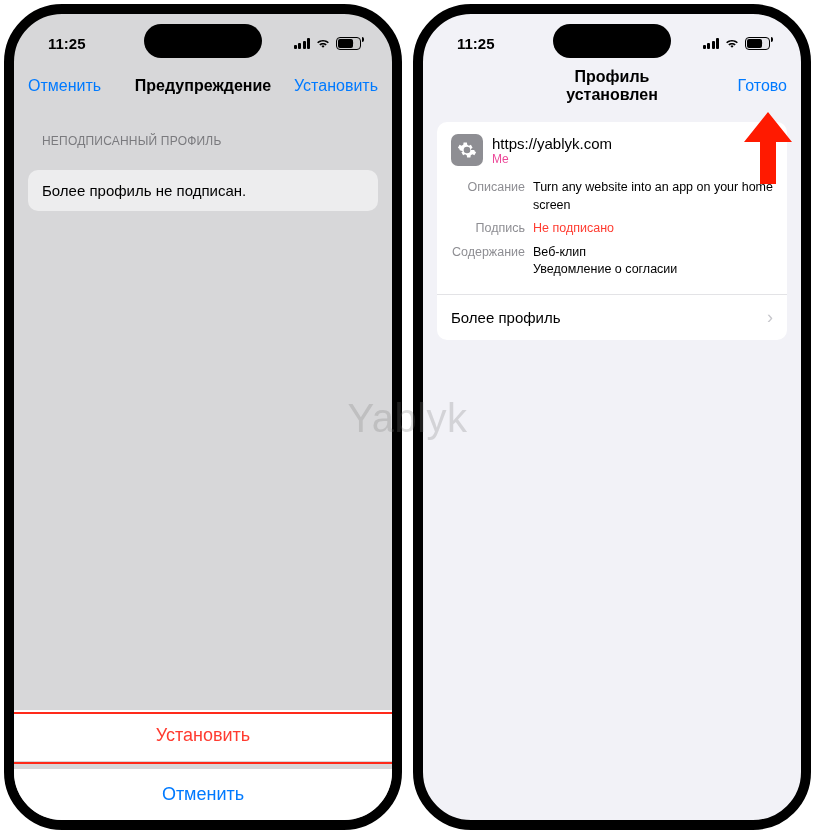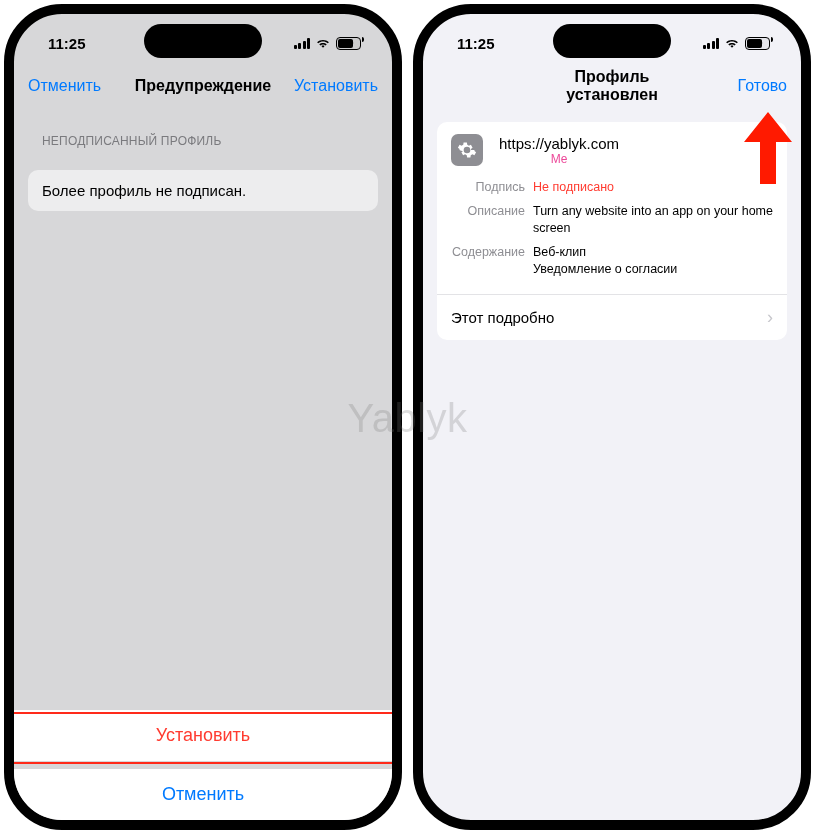--- a/index.html
+++ b/index.html
@@ -172,23 +172,22 @@
   
   .card {
     margin: 14px 14px 0 14px;
     background: #fff;
     border-radius: 10px;
     overflow: hidden;
   }
   .profile-head {
     display:flex;
     align-items:center;
-    gap:16px;
+    gap:9px;
     padding: 12px 14px 10px 14px;
-    text-align: center;
   }
   .profile-icon {
     width: 32px; height: 32px;
     border-radius: 7px;
     background: #8e8e93;
     display:flex;
     align-items:center;
     justify-content:center;
   }
   .profile-icon svg { width:20px; height:20px; }
@@ -341,37 +340,37 @@
             <path fill="#fff" d="M12 8a4 4 0 1 0 0 8 4 4 0 0 0 0-8zm9 4a7 7 0 0 1-.1 1.2l2 1.6-2 3.4-2.4-1a7 7 0 0 1-2 1.2l-.4 2.6h-4l-.4-2.6a7 7 0 0 1-2-1.2l-2.4 1-2-3.4 2-1.6A7 7 0 0 1 3 12c0-.4 0-.8.1-1.2l-2-1.6 2-3.4 2.4 1a7 7 0 0 1 2-1.2L7.9 3h4l.4 2.6a7 7 0 0 1 2 1.2l2.4-1 2 3.4-2 1.6c.1.4.1.8.1 1.2z"></path>
           </svg>
       </div>
       <div>
         <div class="profile-title">https://yablyk.com</div>
         <div class="profile-sub">Me</div>
       </div>
     </div>
 
     <div class="kv-row">
+      <div class="kv-key">Описание</div>
+      <div class="kv-val">Turn any website into an app on your home screen</div>
+    </div>
+    <div class="kv-row">
       <div class="kv-key">Подпись</div>
       <div class="kv-val red">Не подписано</div>
-    </div>
-    <div class="kv-row">
-      <div class="kv-key">Описание</div>
-      <div class="kv-val">Turn any website into an app on your home screen</div>
     </div>
     <div class="kv-row">
       <div class="kv-key">Содержание</div>
       <div class="kv-val">
         <div>Веб-клип</div>
         <div>Уведомление о согласии</div>
       </div>
     </div>
     <div class="kv-spacer"></div>
     <div class="more-row">
-      <span>Этот подробно</span>
+      <span>Более профиль</span>
       <span class="chevron">›</span>
     </div>
   </div>
 
   <div class="red-arrow" style="top:98px; right:5px;">
     <svg width="58" height="72" viewBox="0 0 58 72">
       <defs></defs>
       <polygon points="30,0 54,30 38,30 38,72 22,72 22,30 6,30" fill="#ff1a00"></polygon>
     </svg>
   </div>

